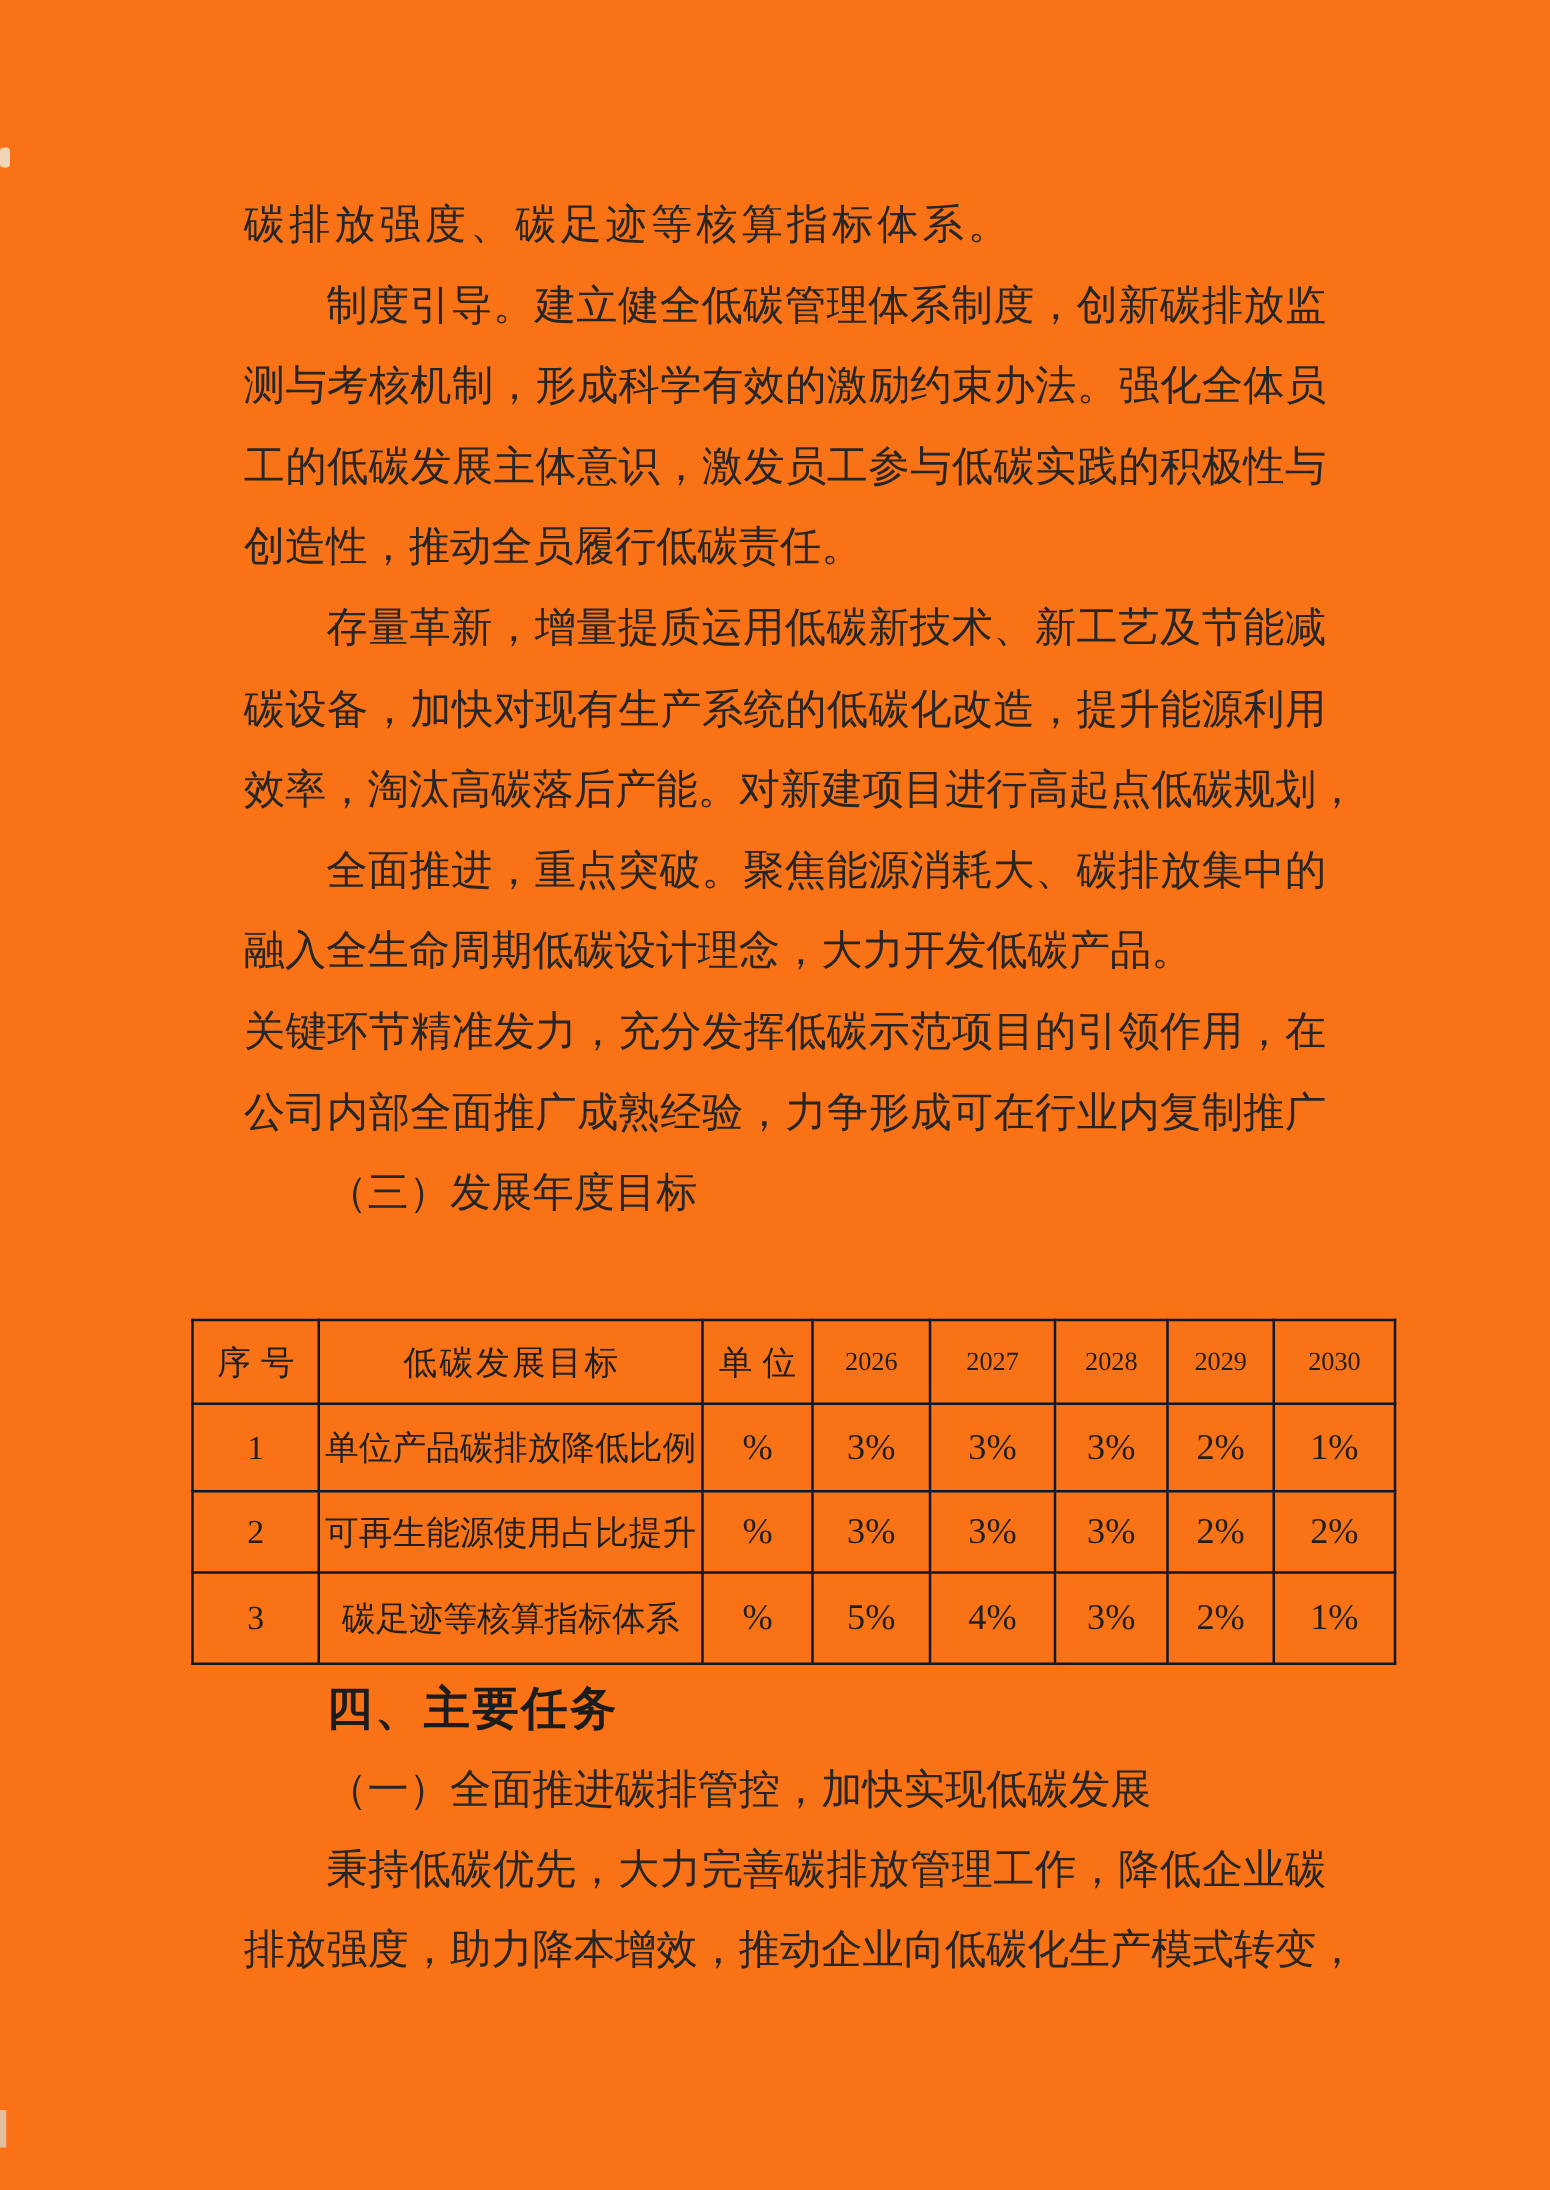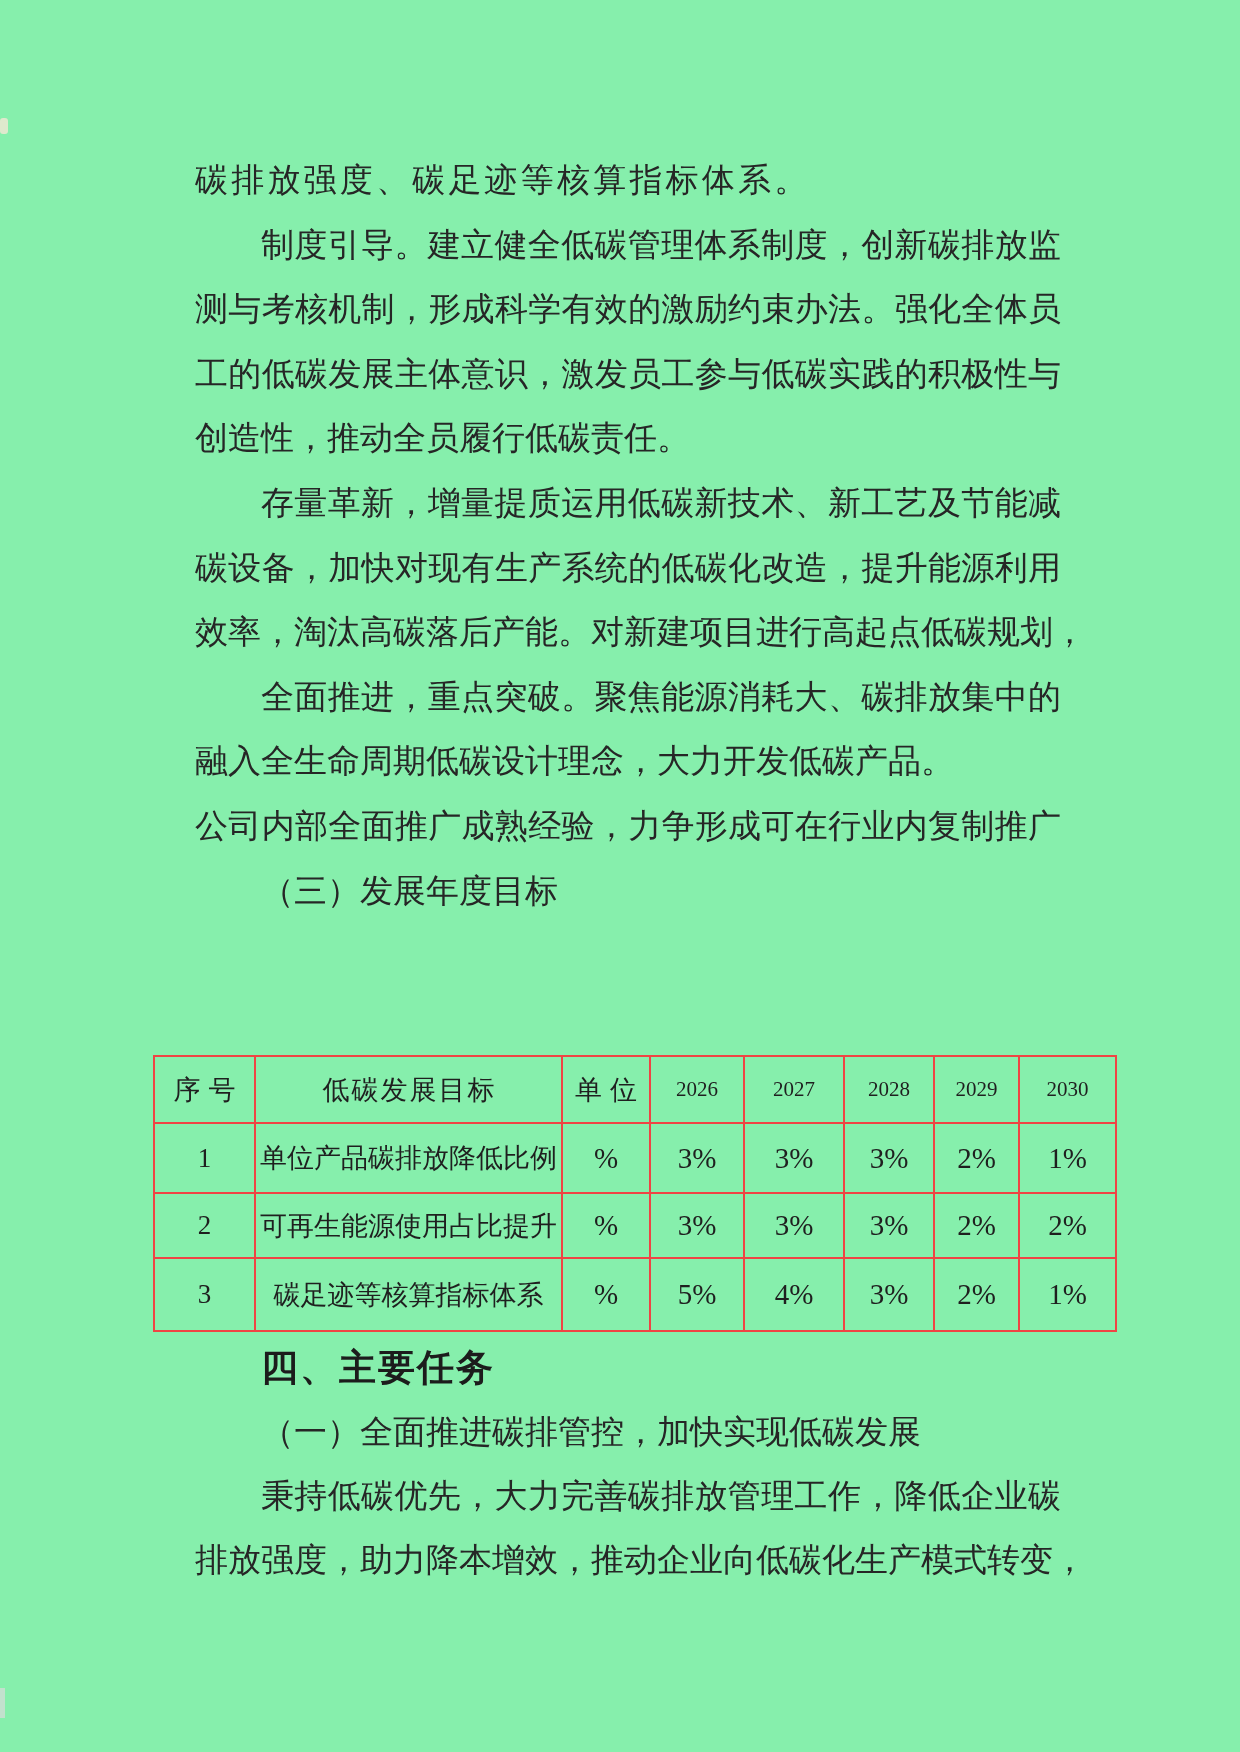--- a/index.html
+++ b/index.html
@@ -4,21 +4,21 @@
 <style>
   html,body { margin:0; padding:0; }
   body {
     width:1240px; height:1752px;
     background:#ffffff;
     font-family:"Liberation Serif","DejaVu Serif",serif;
   }
   .page {
     position:relative;
     width:1240px; height:1752px;
-    background:#86efac;
+    background:#f97316;
     color:#242424;
     overflow:hidden;
   }
   
   .text-block {
     position:absolute;
     left:195px;
     width:866px;
     font-size:33px;
     color:#262626;
@@ -49,21 +49,21 @@
   
   #goals-table {
     position:absolute;
     left:153px; top:1055px;
     width:962px;
     border-collapse:collapse;
     table-layout:fixed;
     color:#1f1f1f;
   }
   #goals-table td, #goals-table th {
-    border:2px solid #ef4444;
+    border:2px solid #0f172a;
     text-align:center;
     vertical-align:middle;
     font-weight:normal;
     padding:0;
     overflow:hidden;
   }
   #goals-table thead tr        { height:67px; }
   #goals-table tbody tr:nth-child(1) { height:70px; }
   #goals-table tbody tr:nth-child(2) { height:65px; }
   #goals-table tbody tr:nth-child(3) { height:73px; }
@@ -93,20 +93,21 @@
       <div class="line spread">碳排放强度、碳足迹等核算指标体系。</div>
       <div class="line indent fill">制度引导。建立健全低碳管理体系制度，创新碳排放监</div>
       <div class="line fill">测与考核机制，形成科学有效的激励约束办法。强化全体员</div>
       <div class="line fill">工的低碳发展主体意识，激发员工参与低碳实践的积极性与</div>
       <div class="line">创造性，推动全员履行低碳责任。</div>
       <div class="line indent fill">存量革新，增量提质运用低碳新技术、新工艺及节能减</div>
       <div class="line fill">碳设备，加快对现有生产系统的低碳化改造，提升能源利用</div>
       <div class="line nowrap">效率，淘汰高碳落后产能。对新建项目进行高起点低碳规划，</div>
       <div class="line indent fill">全面推进，重点突破。聚焦能源消耗大、碳排放集中的</div>
       <div class="line">融入全生命周期低碳设计理念，大力开发低碳产品。</div>
+      <div class="line fill">关键环节精准发力，充分发挥低碳示范项目的引领作用，在</div>
       <div class="line fill">公司内部全面推广成熟经验，力争形成可在行业内复制推广</div>
       <div class="line indent">（三）发展年度目标</div>
     </div>
 
   <table id="goals-table">
     <colgroup>
       <col style="width:101px">
         <col style="width:307px">
         <col style="width:88px">
       <col style="width:94px">

